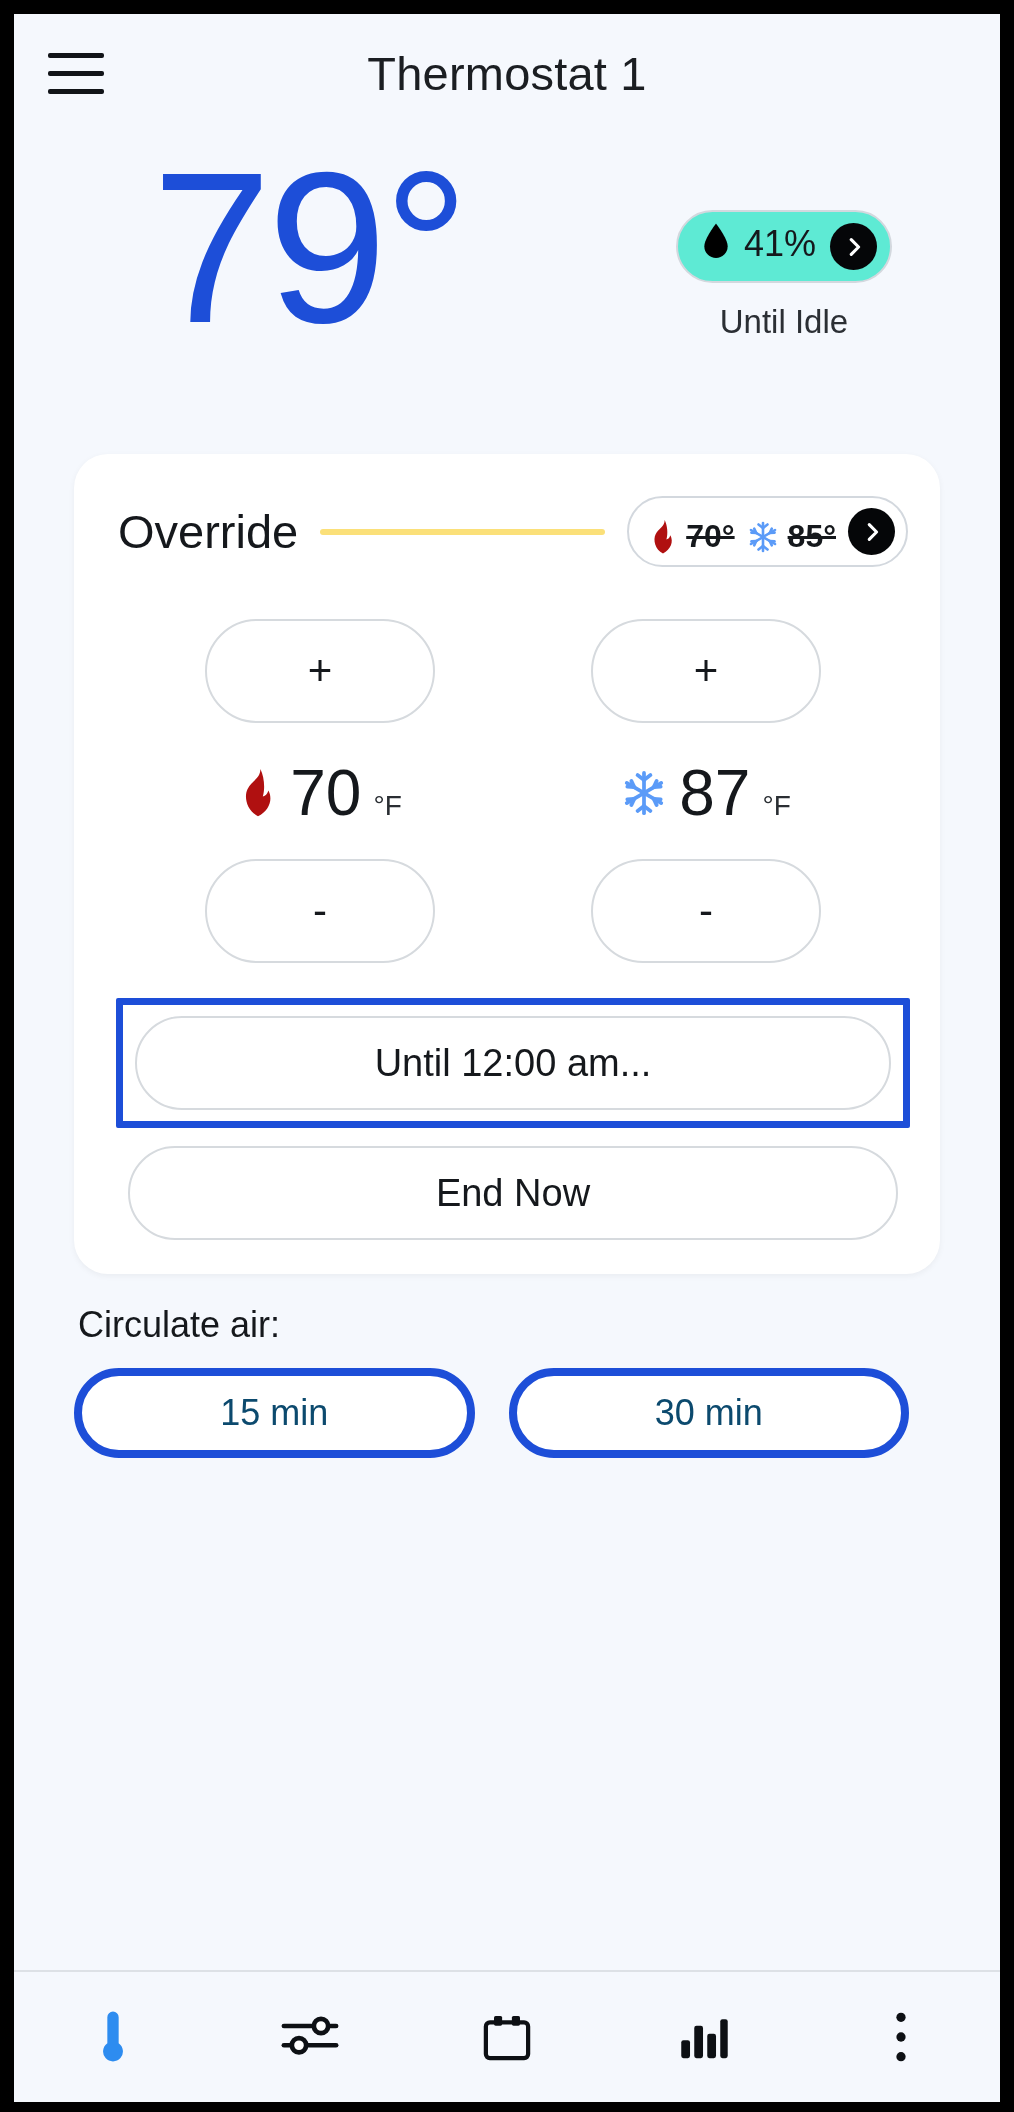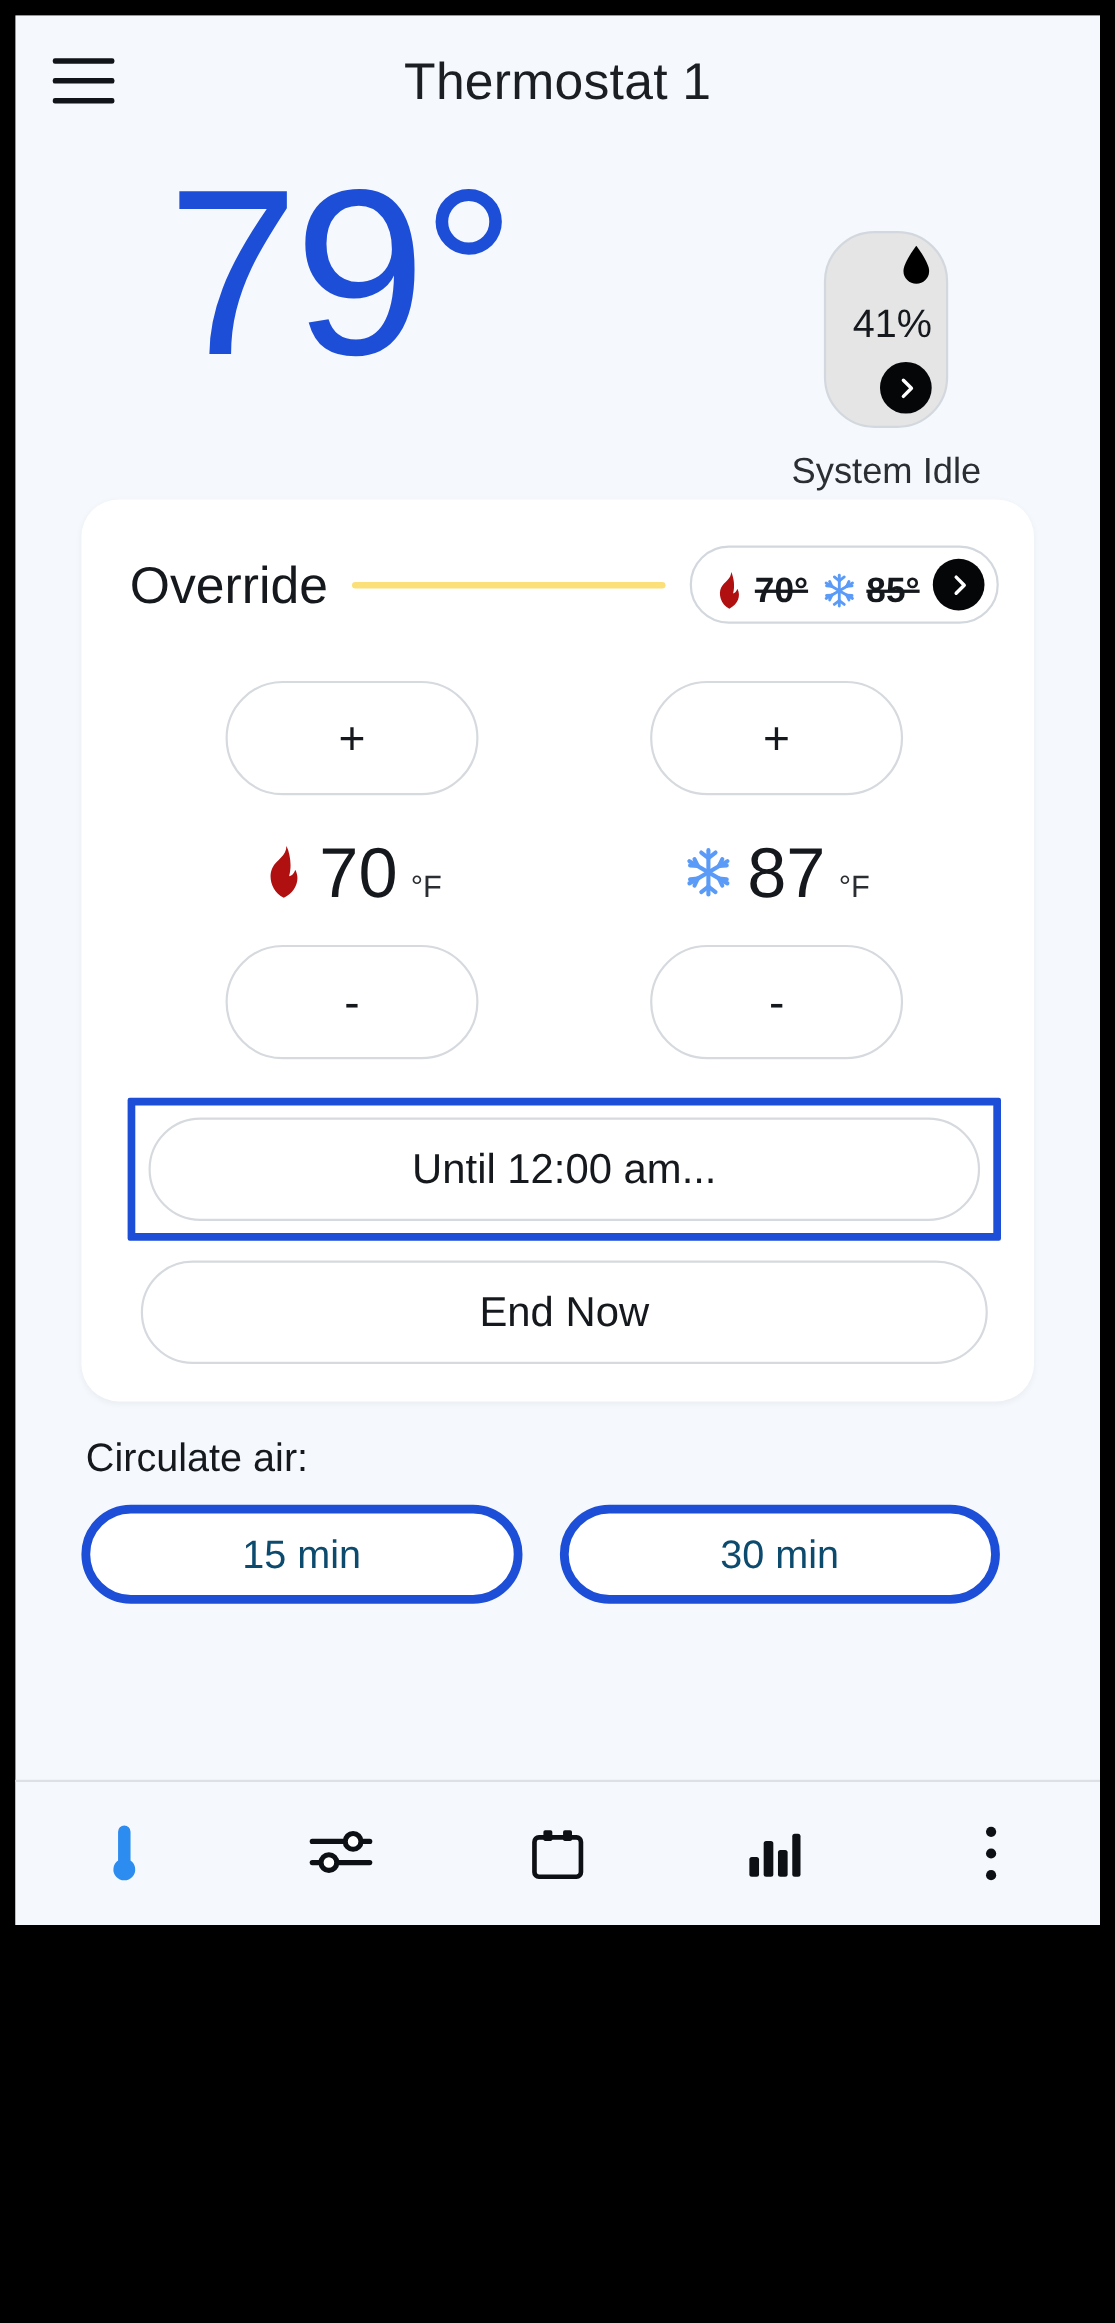--- a/index.html
+++ b/index.html
@@ -15,21 +15,21 @@
     position: relative;
     width: 1014px;
     height: 2112px;
     background: #000;
     padding: 14px 14px 10px 14px;
   }
 
   #screen {
     position: relative;
     width: 986px;
-    height: 1736px;
+    height: 2088px;
     background: #f5f8fd;
     overflow: hidden;
     display: flex;
     flex-direction: column;
   }
 
   
   .header {
     height: 118px;
     flex: none;
@@ -86,28 +86,27 @@
   .hero-right {
     position: absolute;
     right: 108px;
     top: 78px;
     display: flex;
     flex-direction: column;
     align-items: center;
   }
   .hum-pill {
     display: flex;
-    align-items: flex-end;
+    align-items: flex-start;
     gap: 14px;
-    background: #e5e5e5;
+    background: #5eead4;
     border: 2px solid #d3d8de;
     border-radius: 46px;
     padding: 11px 13px 11px 24px;
     cursor: pointer;
-    flex-direction: column;
   }
   .hum-val {
     font-size: 36px;
     color: #15181c;
   }
   .drop-icon { width: 28px; height: 36px; display:block; }
   .chev-circle {
     width: 47px; height: 47px;
     border-radius: 50%;
     background: #050608;
@@ -312,21 +311,21 @@
         <svg class="drop-icon" viewBox="0 0 24 30">
           <path d="M12 0 C12 0 2 13 2 19.5 A10 10 0 0 0 22 19.5 C22 13 12 0 12 0 Z" fill="#000"></path>
         </svg>
         <span class="hum-val">41%</span>
         <span class="chev-circle">
           <svg width="22" height="22" viewBox="0 0 24 24">
             <path d="M9 4 L17 12 L9 20" stroke="#fff" stroke-width="3.4" fill="none" stroke-linecap="round" stroke-linejoin="round"></path>
           </svg>
         </span>
       </div>
-      <div class="sys-status">System Idle</div>
+      <div class="sys-status">Until Idle</div>
     </div>
   </div>
 
   <div class="card">
 
     <div class="card-head">
       <div class="card-title">Override</div>
       <div class="title-rule"></div>
       <div class="sched-pill">
         <span class="sp-item">

